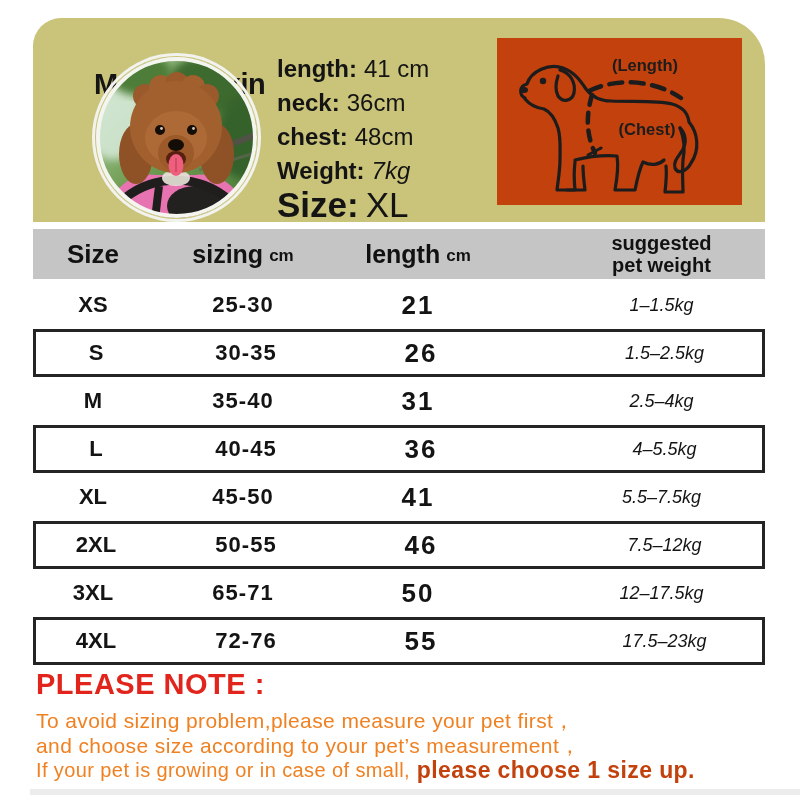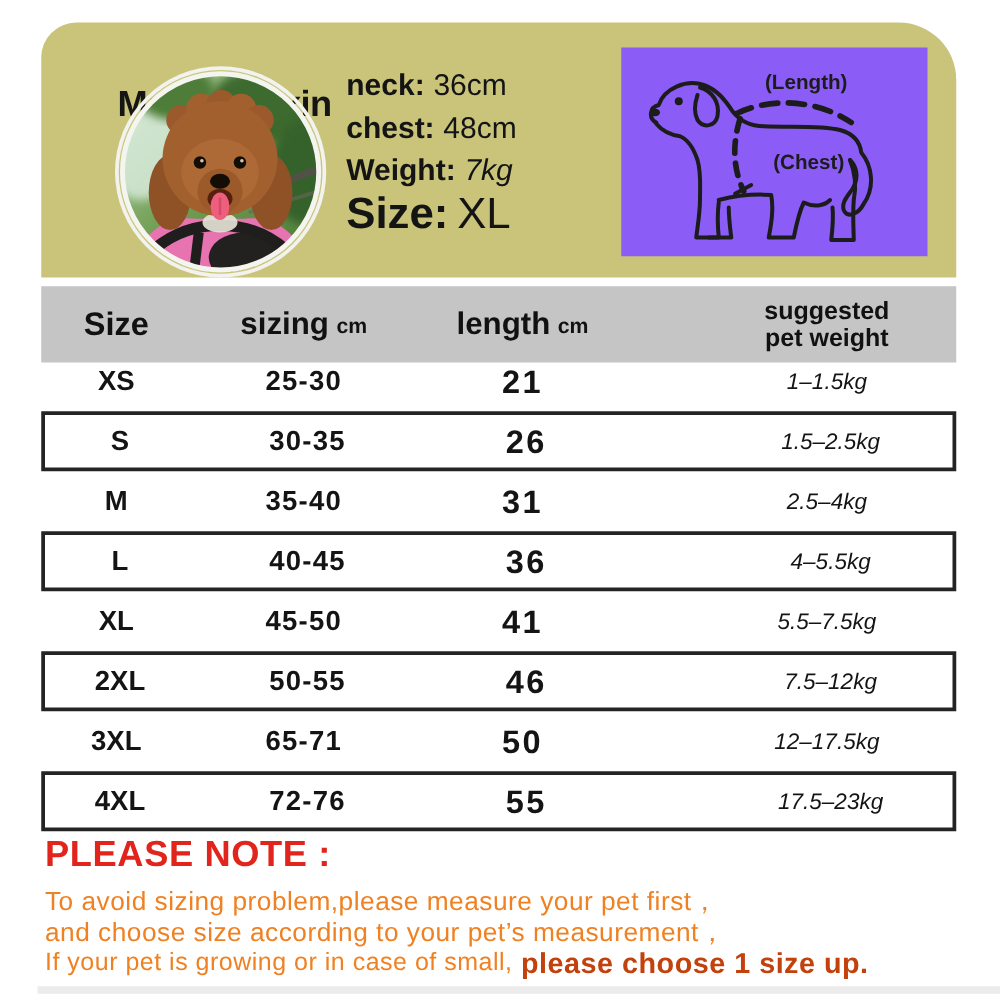--- a/index.html
+++ b/index.html
@@ -15,25 +15,25 @@
   .photo-wrap{left:95px;top:56px;width:163px;height:163px;border-radius:50%;
               overflow:hidden;box-shadow:0 0 0 3px #f2f2ee;}
   .photo-wrap svg{display:block;}
 
   .meas{left:277px;top:52px;display:flex;flex-direction:column;}
   .meas .mline{height:34px;display:flex;align-items:center;font-size:24px;}
   .meas .mlabel{font-weight:bold;margin-right:7px;}
   .meas .mline:last-child{font-size:35px;}
   .meas .italic{font-style:italic;font-weight:normal;}
 
-  .diagram{left:497px;top:38px;width:245px;height:167px;background:#8b5cf6;}
+  .diagram{left:497px;top:38px;width:245px;height:167px;background:#c2410c;}
   .diagram svg{display:block;}
 
   
-  .thead{left:33px;top:229px;width:732px;height:61px;background:#c5c5c5;
+  .thead{left:33px;top:229px;width:732px;height:50px;background:#c5c5c5;
          display:grid;grid-template-columns:120px 180px 170px 262px;align-items:center;}
   .thead .hc{text-align:center;font-weight:bold;color:#111;}
   .h-size{font-size:26px;}
   .h-pair{font-size:25px;display:flex;justify-content:center;align-items:center;}
   .h-unit{font-size:17px;font-weight:bold;margin-left:6px;margin-top:3px;}
   .h-weight{font-size:20px;line-height:1.1;padding-left:55px;}
 
   .tbody{left:33px;top:281px;width:732px;}
   .trow{height:48px;display:grid;grid-template-columns:120px 180px 170px 262px;
         align-items:center;box-sizing:border-box;}
@@ -108,20 +108,24 @@
       <ellipse cx="81" cy="103" rx="10" ry="8" fill="#571f10"></ellipse>
       <ellipse cx="81" cy="109" rx="7.5" ry="11" fill="#ee5f7e"></ellipse>
       <path d="M81,102 L81,116" stroke="#d44a68" stroke-width="2"></path>
     </g>
     <circle cx="81.5" cy="81.5" r="78.5" fill="none" stroke="#f5f5f0" stroke-width="4"></circle>
   </svg>
 </div>
 
 <div class="abs meas">
   <div class="mline">
+    <span class="mlabel">length:</span>
+    <span>41 cm</span>
+  </div>
+  <div class="mline">
     <span class="mlabel">neck:</span>
     <span>36cm</span>
   </div>
   <div class="mline">
     <span class="mlabel">chest:</span>
     <span>48cm</span>
   </div>
   <div class="mline">
     <span class="mlabel">Weight:</span>
     <span class="italic">7kg</span>

